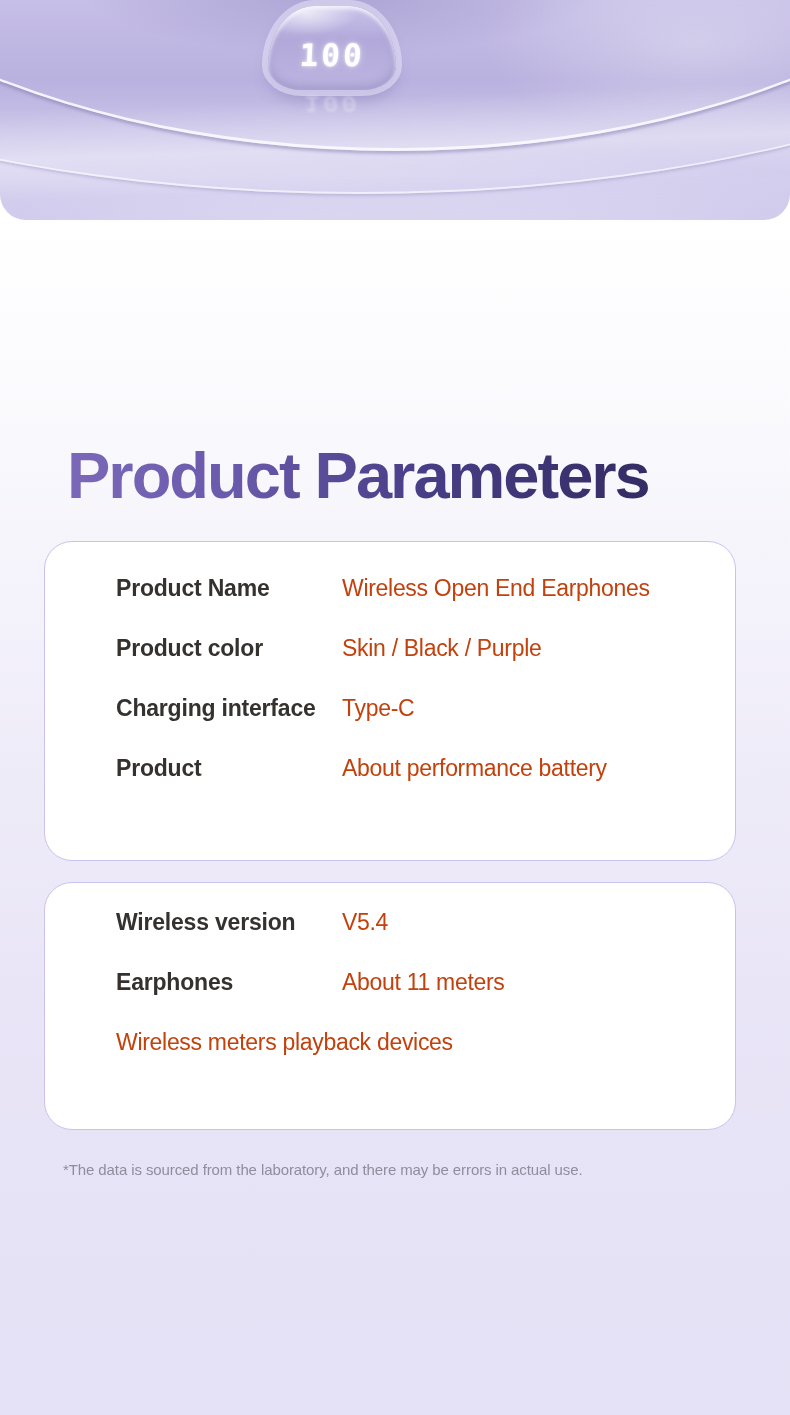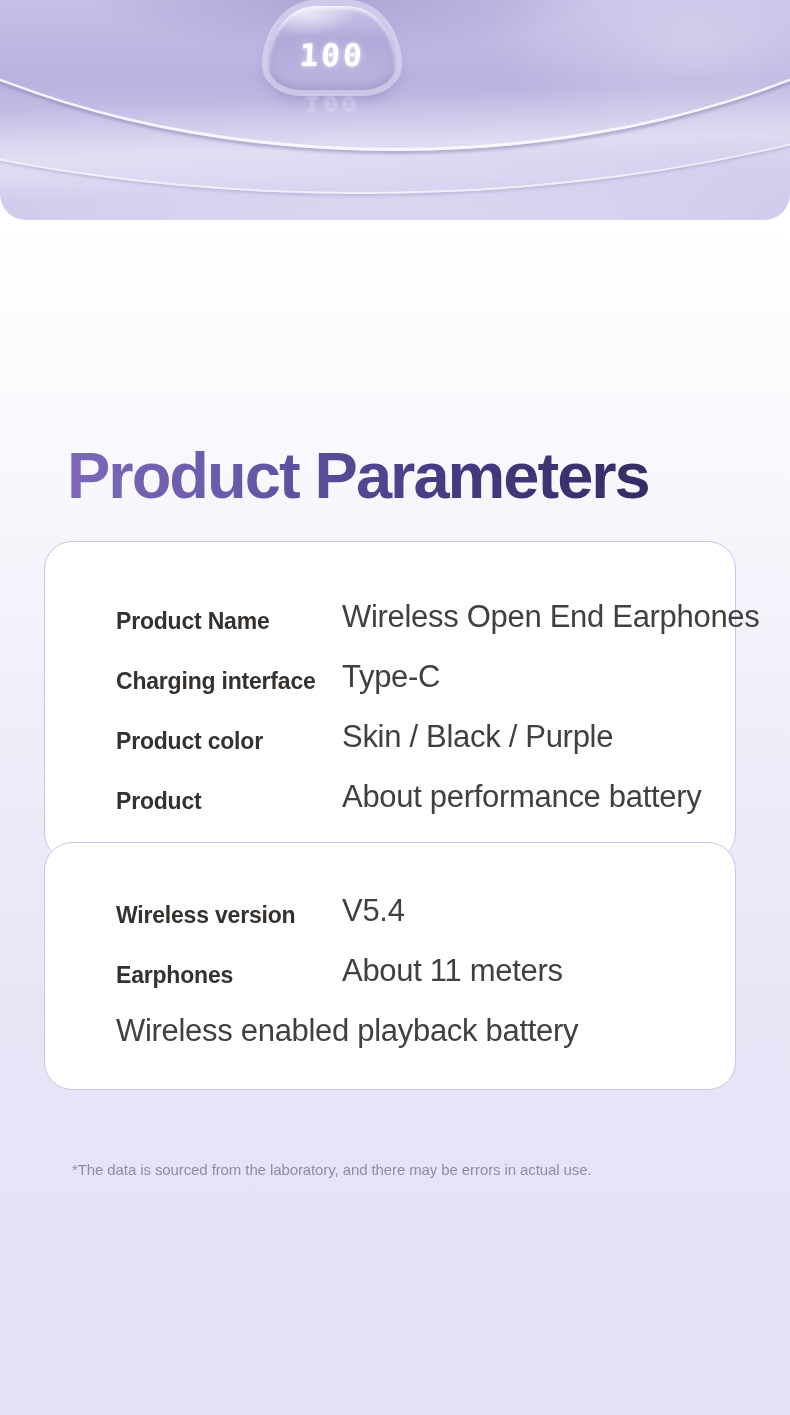--- a/index.html
+++ b/index.html
@@ -72,31 +72,31 @@
     margin-left:12px;
   }
 
   
   .card{
     position:absolute;left:44px;width:692px;background:#ffffff;
     border:1.5px solid #c9c2ec;border-radius:28px;box-sizing:border-box;
     padding-left:71px;padding-right:24px;
   }
   .card-1{top:541px;height:320px;padding-top:33px;}
-  .card-2{top:842px;height:248px;padding-top:26px;}
-  .param-row{display:flex;align-items:flex-end;height:60px;white-space:nowrap;}
+  .card-2{top:882px;height:248px;padding-top:26px;}
+  .param-row{display:flex;align-items:flex-start;height:60px;white-space:nowrap;}
   .param-label{
     width:226px;flex:0 0 226px;font-weight:bold;font-size:23px;
     color:#35312e;letter-spacing:-0.2px;
   }
-  .param-value{font-size:31px;color:#404040;letter-spacing:-0.3px;}
+  .param-value{font-size:23px;color:#c2410c;letter-spacing:-0.3px;}
 
   
   .disclaimer{
-    position:absolute;left:72px;top:1158px;width:620px;
+    position:absolute;left:63px;top:1158px;width:620px;
     font-size:15px;line-height:24px;color:#8f8d9d;letter-spacing:-0.1px;
   }
 </style>
 </head>
 <body>
 
 <div class="page">
 
   <div class="hero">
     <div class="sheen-band"></div>
@@ -109,44 +109,44 @@
   </div>
 
   <h1 class="page-title">Product Parameters</h1>
 
   <div class="card card-1">
     <div class="param-row">
       <span class="param-label">Product Name</span>
       <span class="param-value">Wireless Open End Earphones</span>
     </div>
     <div class="param-row">
+      <span class="param-label">Product color</span>
+      <span class="param-value">Skin / Black / Purple</span>
+    </div>
+    <div class="param-row">
       <span class="param-label">Charging interface</span>
       <span class="param-value">Type-C</span>
-    </div>
-    <div class="param-row">
-      <span class="param-label">Product color</span>
-      <span class="param-value">Skin / Black / Purple</span>
     </div>
     <div class="param-row">
       <span class="param-label">Product</span>
       <span class="param-value">About performance battery</span>
     </div>
   </div>
 
   <div class="card card-2">
     <div class="param-row">
       <span class="param-label">Wireless version</span>
       <span class="param-value">V5.4</span>
     </div>
     <div class="param-row">
       <span class="param-label">Earphones</span>
       <span class="param-value">About 11 meters</span>
     </div>
     <div class="param-row">
-      <span class="param-value">Wireless enabled playback battery</span>
+      <span class="param-value">Wireless meters playback devices</span>
     </div>
   </div>
 
   <div class="disclaimer">
     <div>*The data is sourced from the laboratory, and there may be errors in actual use.</div>
   </div>
 
 </div>
 
 </body></html>

